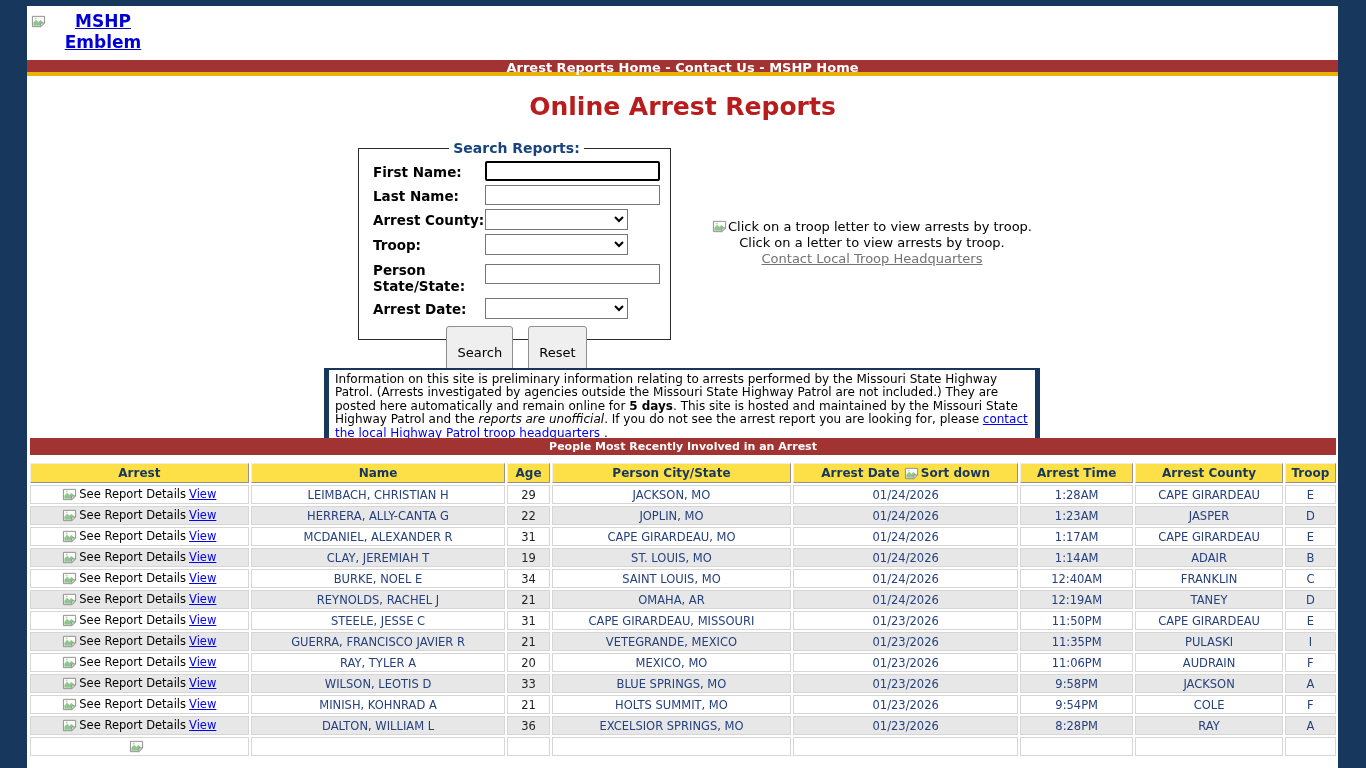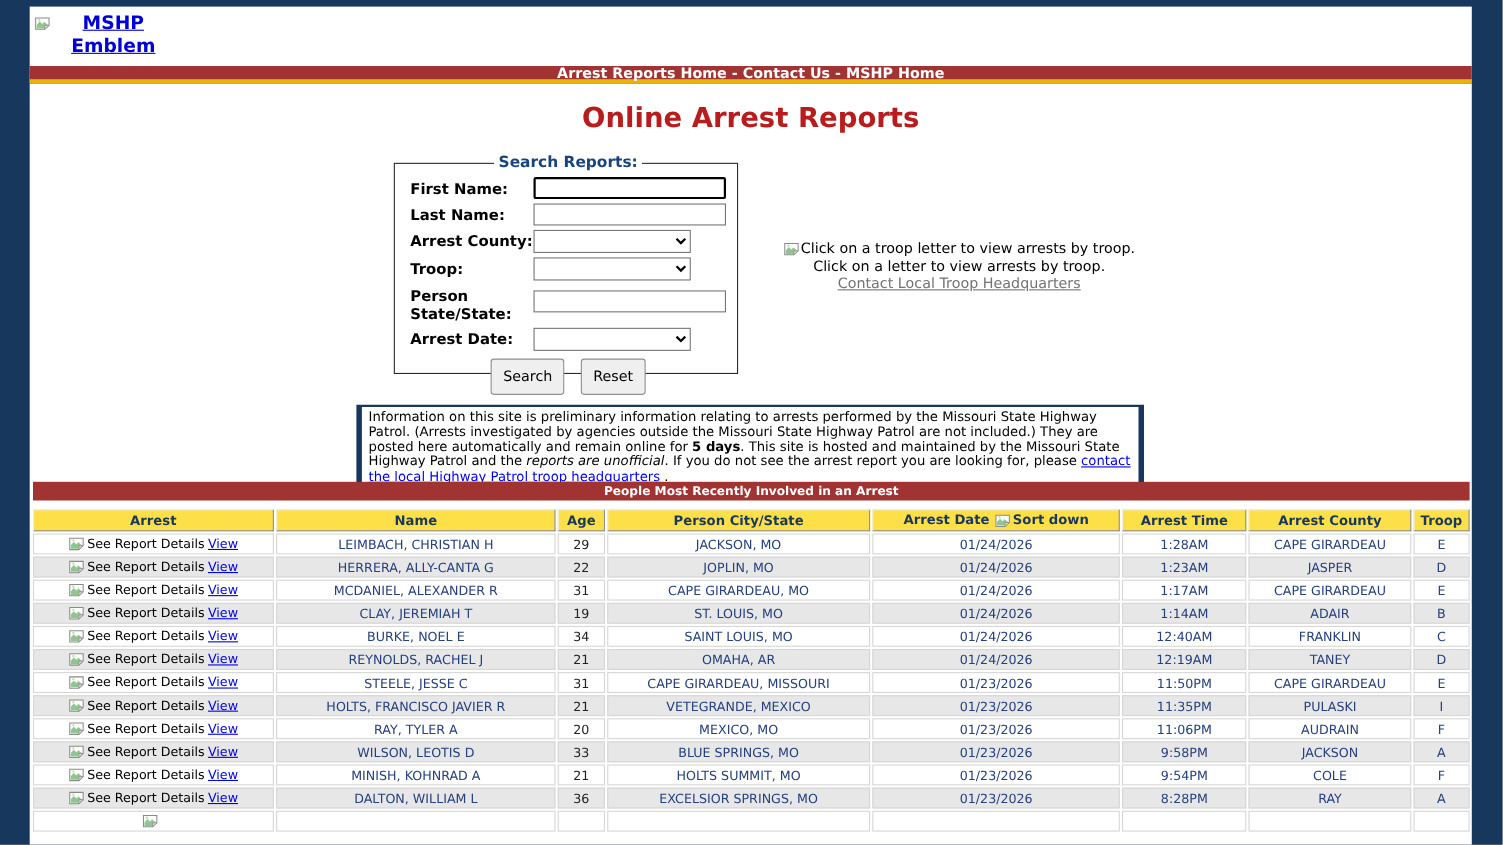--- a/index.html
+++ b/index.html
@@ -31,21 +31,21 @@
   .search-box { position:absolute; left:331px; top:134px; width:297px; height:200px;
                 border:1px solid #2b2b2b; padding:5px 10px 6px 14px; margin:0; background:#FFFFFF; }
   .search-box legend { font-weight:bold; color:#17437E; font-size:14px; padding:0 4px; margin:0 auto; text-align:center; }
   .frow { display:flex; align-items:flex-start; margin-bottom:4px; }
   .frow label { width:112px; flex:0 0 112px; font-weight:bold; font-size:13.5px; color:#000; padding-top:3px; line-height:16px; }
   .ti  { width:175px; height:20px; border:1px solid #767676; font-size:13px; padding:1px 3px; font-family:inherit; }
   .ti.focused { border:2px solid #000; border-radius:2px; }
   .sel { width:143px; height:21px; border:1px solid #767676; font-size:13px; background:#FFFFFF; font-family:inherit; }
   .btnrow { text-align:center; margin-top:7px; }
   .btnrow button { font-size:13px; font-family:inherit; color:#000; background:#EFEFEF;
-                   border:1px solid #8F8F8F; border-radius:3px; padding:8px 10px; margin:0 5px; cursor:pointer; }
+                   border:1px solid #8F8F8F; border-radius:3px; padding:18px 10px; margin:0 5px; cursor:pointer; }
 
   
   .troop-panel { position:absolute; left:630px; top:213px; width:430px; text-align:center;
                  font-size:13px; color:#000; line-height:16px; }
   .troop-panel .bi { vertical-align:text-bottom; margin-right:1px; }
   .tp-link { color:#737373; text-decoration:underline; cursor:pointer; }
 
   
   .notice { position:absolute; left:297px; top:362px; width:716px; border:2px solid #17375D;
             border-left-width:5px; border-right-width:5px; padding:3px 6px; font-size:12px;
@@ -260,21 +260,21 @@
     <td class="c-city">CAPE GIRARDEAU, MISSOURI</td>
     <td class="c-date">01/23/2026</td>
     <td class="c-time">11:50PM</td>
     <td class="c-county">CAPE GIRARDEAU</td>
     <td class="c-troop">E</td>
   </tr>
         <tr class="alt">
     <td class="c-arrest"><svg class="bi">
               <use href="#broken-img"></use>
             </svg><span class="alt-text">See Report Details</span><a class="view">View</a></td>
-    <td class="c-name">HOLTS, FRANCISCO JAVIER R</td>
+    <td class="c-name">GUERRA, FRANCISCO JAVIER R</td>
     <td class="c-age">21</td>
     <td class="c-city">VETEGRANDE, MEXICO</td>
     <td class="c-date">01/23/2026</td>
     <td class="c-time">11:35PM</td>
     <td class="c-county">PULASKI</td>
     <td class="c-troop">I</td>
   </tr>
         <tr class="norm">
     <td class="c-arrest"><svg class="bi">
               <use href="#broken-img"></use>

